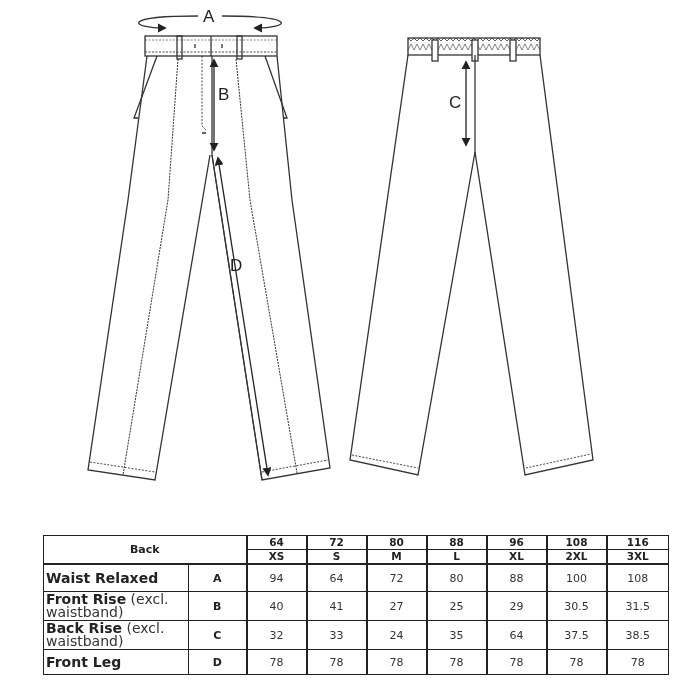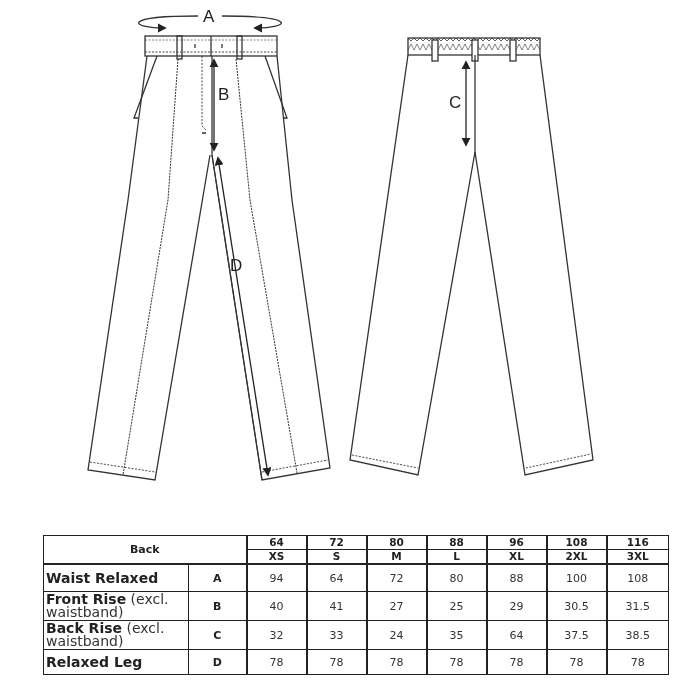--- a/index.html
+++ b/index.html
@@ -161,21 +161,21 @@
     <td class="letter">C</td>
     <td class="thick-left">32</td>
     <td class="thick-left">33</td>
     <td class="thick-left">24</td>
     <td class="thick-left">35</td>
     <td class="thick-left">64</td>
     <td class="thick-left">37.5</td>
     <td class="thick-left">38.5</td>
   </tr>
   <tr class="r4">
-    <td class="row-label"><span>Relaxed Leg</span><span class="sub"></span></td>
+    <td class="row-label"><span>Front Leg</span><span class="sub"></span></td>
     <td class="letter">D</td>
     <td class="thick-left">78</td>
     <td class="thick-left">78</td>
     <td class="thick-left">78</td>
     <td class="thick-left">78</td>
     <td class="thick-left">78</td>
     <td class="thick-left">78</td>
     <td class="thick-left">78</td>
   </tr>
 </tbody>

